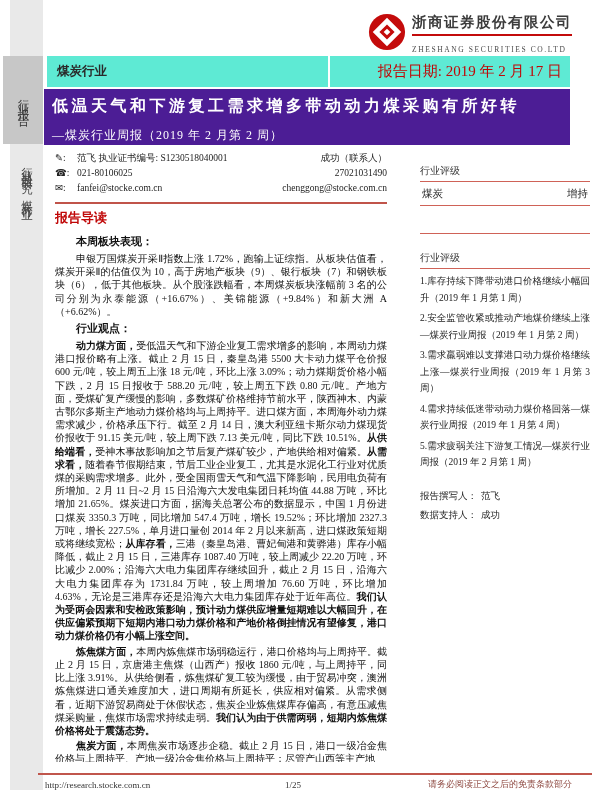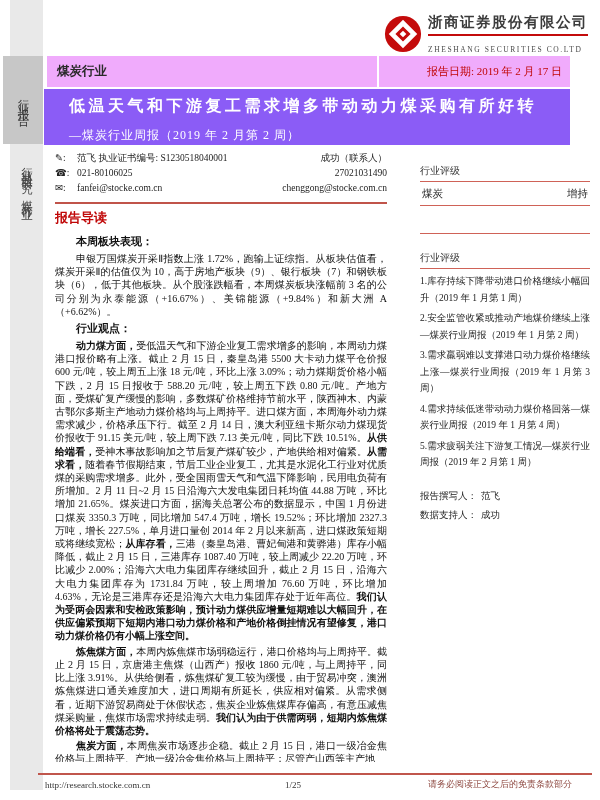--- a/index.html
+++ b/index.html
@@ -9,38 +9,38 @@
 
   
   .left-band{position:absolute;left:10px;top:0;width:33px;height:790px;background:#e9e9e9;}
   .tab-top{position:absolute;left:3px;top:56px;width:40px;height:88px;background:#c7c7c7;
            display:flex;align-items:center;justify-content:center;}
   .tab-top .vtext{writing-mode:vertical-rl;font-size:11.5px;letter-spacing:5px;color:#333;}
   .tab-bottom{position:absolute;left:10px;top:158px;width:33px;display:flex;justify-content:center;}
   .tab-bottom .vtext{writing-mode:vertical-rl;font-size:11.5px;letter-spacing:3px;color:#444;}
 
   
-  .brand{position:absolute;top:13px;right:12px;display:flex;align-items:center;}
+  .brand{position:absolute;top:13px;right:28px;display:flex;align-items:flex-start;}
   .brand-logo{width:38px;height:38px;margin-right:6px;flex:0 0 auto;}
   .brand-cn{font-weight:bold;font-size:14.5px;letter-spacing:1.5px;color:#3b3b3b;
             border-bottom:2px solid #c30b0b;padding-bottom:2px;white-space:nowrap;}
   .brand-en{font-size:7.5px;letter-spacing:1.6px;color:#4a4a4a;margin-top:9px;white-space:nowrap;
             font-family:"Liberation Serif",serif;}
 
   
-  .strip{position:absolute;left:47px;top:56px;width:523px;height:31px;background:#f0abfc;
+  .strip{position:absolute;left:47px;top:56px;width:523px;height:31px;background:#5eead4;
          display:flex;align-items:center;}
   .strip-label{font-weight:bold;font-size:12.5px;color:#2a2a2a;font-family:"Liberation Sans",sans-serif;
                padding-left:10px;flex:1;}
-  .strip-date{color:#c00707;font-size:11px;border-left:2px solid #fff;height:100%;
+  .strip-date{color:#c00707;font-size:15px;border-left:2px solid #fff;height:100%;
               display:flex;align-items:center;padding:0 8px 0 48px;}
 
   
-  .banner{position:absolute;left:44px;top:89px;width:526px;height:56px;background:#8b5cf6;
-          color:#fff;padding:6px 10px 4px 25px;}
+  .banner{position:absolute;left:44px;top:89px;width:526px;height:56px;background:#4c1d95;
+          color:#fff;padding:6px 10px 4px 8px;}
   .banner-title{font-size:16px;font-weight:bold;font-family:"Liberation Sans",sans-serif;
                 letter-spacing:3.5px;white-space:nowrap;overflow:hidden;line-height:22px;}
   .banner-sub{font-size:12px;margin-top:10px;letter-spacing:1px;}
 
   
   .contact{position:absolute;left:55px;top:151px;width:332px;font-size:9.5px;color:#222;
            border-bottom:2px solid #c0544a;padding-bottom:6px;}
   .c-row{display:flex;line-height:15px;}
   .c-icon{width:22px;flex:0 0 auto;color:#222;}
   .c-left{flex:1;}

